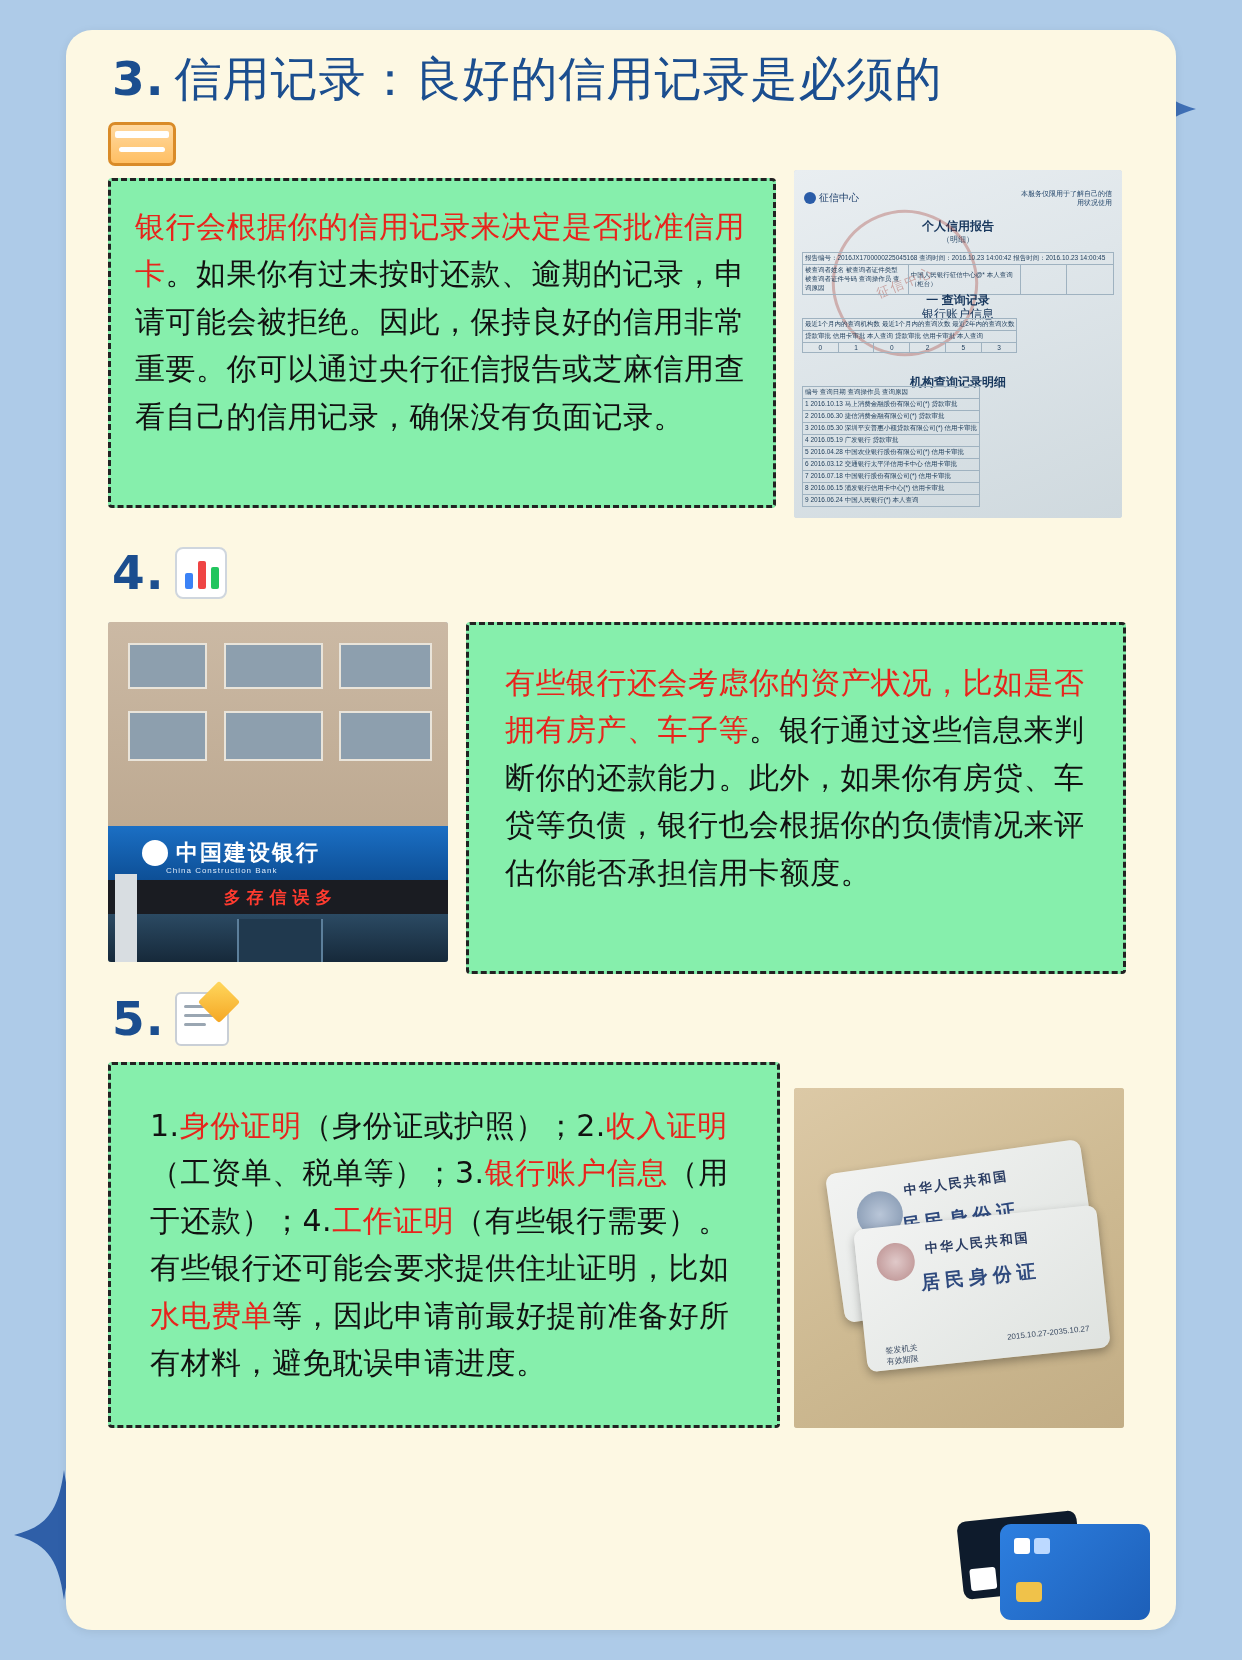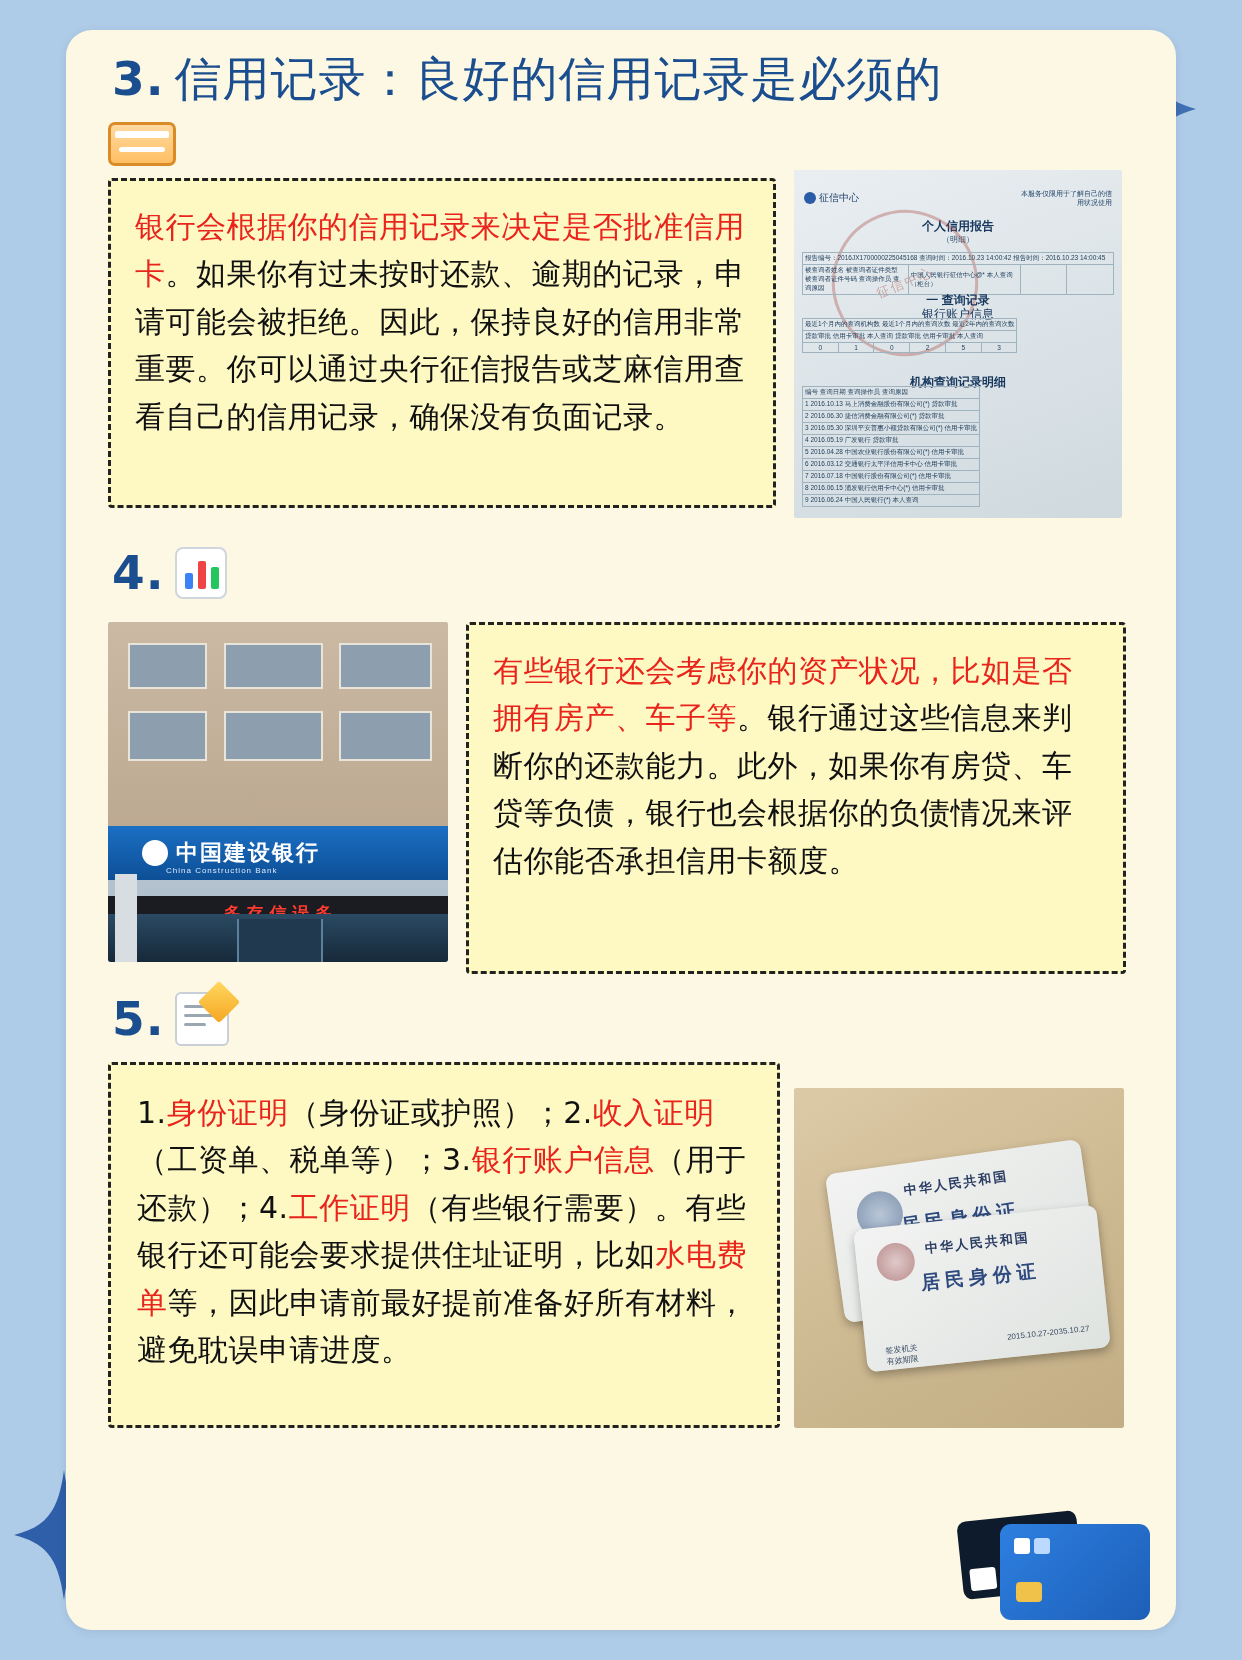--- a/index.html
+++ b/index.html
@@ -48,21 +48,21 @@
     font-family: "DejaVu Sans", sans-serif;
     font-weight: bold;
   }
   .heading .txt {
     font-family: "DejaVu Sans", sans-serif;
     font-weight: normal;
   }
   .dashbox {
     border: 3px dashed #222;
     border-radius: 4px;
-    background: #fef9c3;
+    background: #86efac;
     box-sizing: border-box;
   }
   .bodytext {
     font-family: "DejaVu Sans", sans-serif;
     font-size: 30px;
     line-height: 1.58;
     color: #111;
     letter-spacing: 0.5px;
   }
   .hl { color: #e8241c; }
@@ -194,21 +194,21 @@
     background:linear-gradient(#1b6fc4,#0d4f96);
     display:flex; align-items:center; gap:8px; padding-left:34px;
     box-sizing:border-box;
   }
   .bank .sign .mark { width:26px;height:26px;border-radius:50%;background:#fff; }
   .bank .sign .cn { color:#fff; font-size:22px; font-weight:bold; letter-spacing:2px; font-family:"DejaVu Sans",sans-serif;}
   .bank .sign .en { color:#dbe9f8; font-size:8px; letter-spacing:1px; position:absolute; left:58px; bottom:5px;}
   .bank .led {
     position:absolute; left:0; right:0; top:76%; height:10%;
     background:#1a1c22; display:flex; align-items:center; justify-content:center;
-    gap:14px; color:#ff3b2f; font-size:17px; font-weight:bold; font-family:"DejaVu Sans",sans-serif;margin-top:16px;
+    gap:14px; color:#ff3b2f; font-size:17px; font-weight:bold; font-family:"DejaVu Sans",sans-serif;
   }
   .bank .glass { position:absolute; left:0; right:0; top:86%; bottom:0; background:linear-gradient(#2b4a63,#16293a); }
   .bank .glass .door { position:absolute; left:38%; top:10%; width:24%; bottom:0; background:#20394e; border-left:2px solid #5c7f9b; border-right:2px solid #5c7f9b;}
   .bank .post { position:absolute; left:2%; top:74%; bottom:0; width:22px; background:#d8dde1; }
 
   
   .idphoto { position:absolute; inset:0; background:linear-gradient(150deg,#d8c7a8,#c9b header); }
   .idphoto { background:linear-gradient(150deg,#dcc9a6 0%, #cdb991 55%, #c2ad85 100%); }
   .idcard {
     position:absolute; border-radius:10px;
@@ -416,39 +416,39 @@
         </div>
         <div class="led">多 存 信 误 多</div>
         <div class="glass">
             <div class="door"></div>
           </div>
         <div class="post"></div>
       </div>
     </div>
 
     <div class="dashbox" id="sec4-box">
-      <p class="bodytext" style="margin:0;">
+      <p class="bodytext" style="margin:12px;">
         <span class="hl">有些银行还会考虑你的资产状况，比如是否拥有房产、车子等</span><span>。银行通过这些信息来判断你的还款能力。此外，如果你有房贷、车贷等负债，银行也会根据你的负债情况来评估你能否承担信用卡额度。</span>
       </p>
     </div>
   </div>
 
   <div class="section">
     <div class="heading" id="sec5-head">
       <span class="num">5.</span>
       <span class="emoji-note">
           <b></b>
           <b></b>
           <b></b>
           <s></s>
         </span>
     </div>
 
     <div class="dashbox" id="sec5-box">
-      <p class="bodytext" style="margin:4px;">
+      <p class="bodytext" style="margin:17px;">
         <span>1.</span><span class="hl">身份证明</span><span>（身份证或护照）；2.</span><span class="hl">收入证明</span><span>（工资单、税单等）；3.</span><span class="hl">银行账户信息</span><span>（用于还款）；4.</span><span class="hl">工作证明</span><span>（有些银行需要）。有些银行还可能会要求提供住址证明，比如</span><span class="hl">水电费单</span><span>等，因此申请前最好提前准备好所有材料，避免耽误申请进度。</span>
       </p>
     </div>
 
     <div id="sec5-photo">
       <div class="idphoto">
         <div class="idcard" style="left:12%; top:20%; width:78%; height:44%; transform:rotate(-8deg);">
           <span class="emblem"></span>
           <div class="cn-top">中华人民共和国</div>
           <div class="cn-mid">居民身份证</div>

